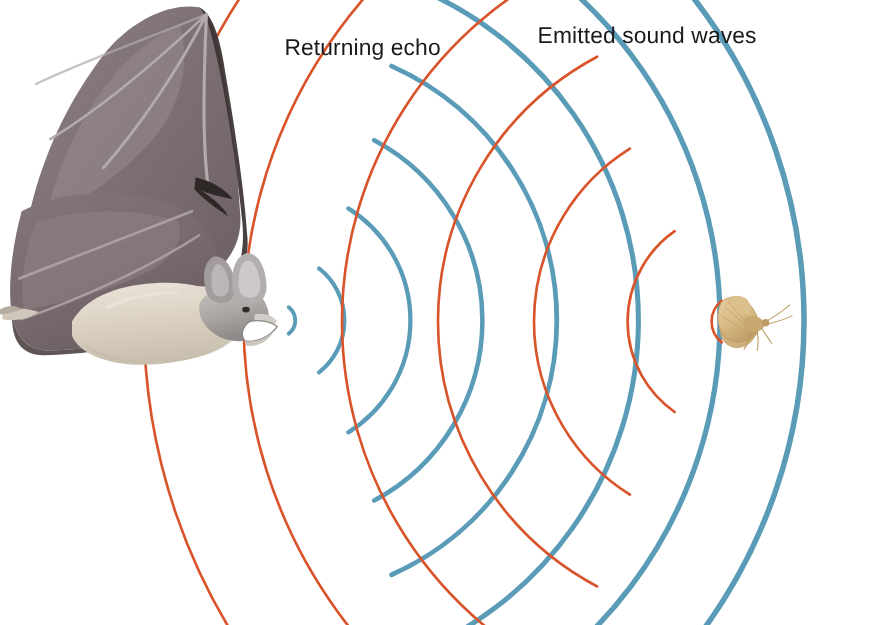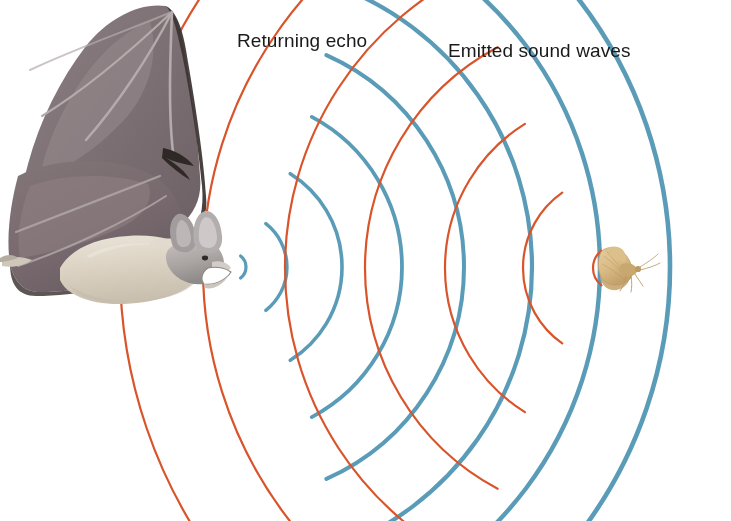--- a/index.html
+++ b/index.html
@@ -27,21 +27,21 @@
   .label {
     position: absolute;
     font-family: "Liberation Sans", sans-serif;
     font-size: 19px;
     font-weight: 400;
     color: #1a1a1a;
     white-space: nowrap;
     letter-spacing: 0.1px;
   }
   #label-echo   { left: 211px; top: 30px; margin-left: 26px; }
-  #label-emitted{ left: 448px; top: 40px; }
+  #label-emitted{ left: 448px; top: 20px; }
 </style>
 </head>
 <body>
 
 <div id="stage">
 
   <svg id="scene" viewBox="0 0 731 521">
 
     <defs>
       <linearGradient id="gMembraneUpper" x1="0" y1="0" x2="1" y2="1">

